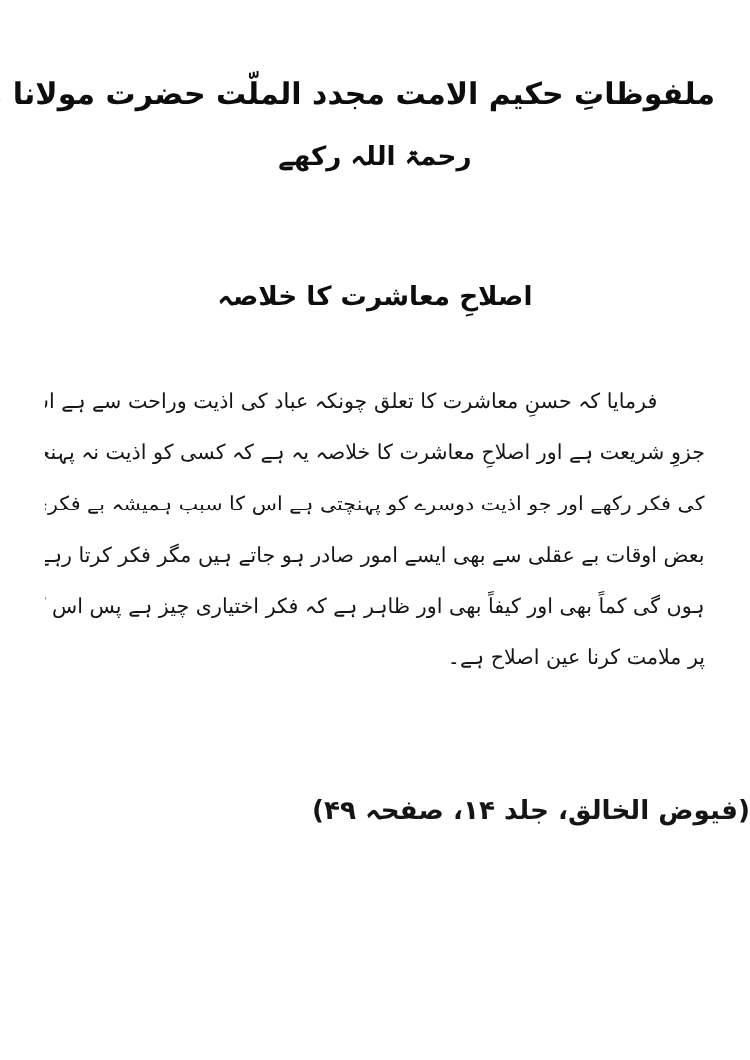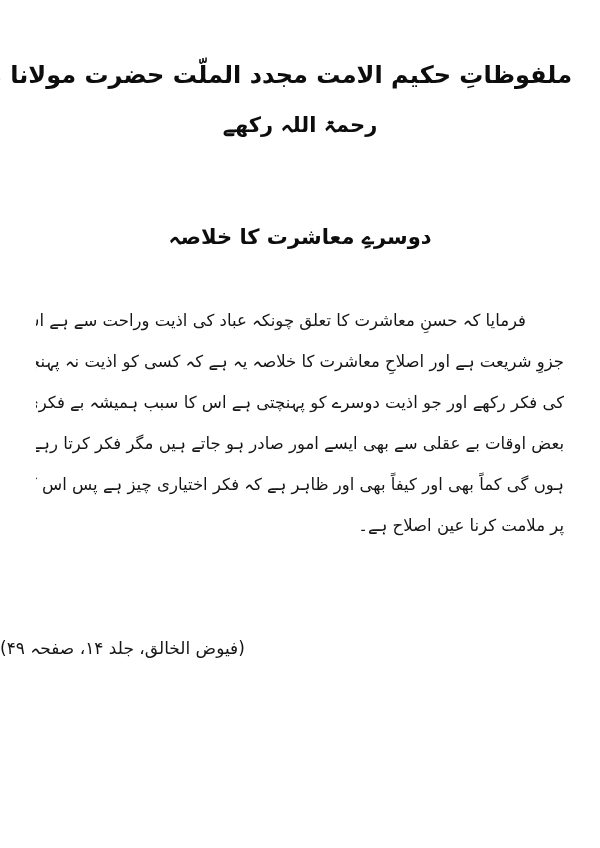--- a/index.html
+++ b/index.html
@@ -73,37 +73,37 @@
       padding-right: 38px;
     }
     .body-line.last {
       text-align-last: right;
     }
     .citation {
       position: absolute;
       top: 634px;
       left: 0;
       right: 0;
-      text-align: left;
-      font-size: 17px;
-      font-weight: normal;
+      text-align: right;
+      font-size: 21px;
+      font-weight: bold;
       line-height: 28px;
       color: #151515;
     }
   </style>
 </head>
 <body>
 
 <div class="page">
 
   <div class="title title-line-1">ملفوظاتِ حکیم الامت مجدد الملّت حضرت مولانا محمد اشرف علی تھانوی</div>
 
   <div class="title title-line-2">رحمۃ اللہ رکھے</div>
 
-  <div class="section-heading">دوسرےِ معاشرت کا خلاصہ</div>
+  <div class="section-heading">اصلاحِ معاشرت کا خلاصہ</div>
 
   <div class="body-text">
     <span class="body-line first">فرمایا کہ حسنِ معاشرت کا تعلق چونکہ عباد کی اذیت وراحت سے ہے اس لئے وہ بھی</span>
     <span class="body-line">جزوِ شریعت ہے اور اصلاحِ معاشرت کا خلاصہ یہ ہے کہ کسی کو اذیت نہ پہنچاوے، یعنی اس</span>
     <span class="body-line">کی فکر رکھے اور جو اذیت دوسرے کو پہنچتی ہے اس کا سبب ہمیشہ بے فکری ہی ہوتی ہے اور</span>
     <span class="body-line">بعض اوقات بے عقلی سے بھی ایسے امور صادر ہو جاتے ہیں مگر فکر کرتا رہے تو غلطیاں کم</span>
     <span class="body-line">ہوں گی کماً بھی اور کیفاً بھی اور ظاہر ہے کہ فکر اختیاری چیز ہے پس اس کے ترک کرنے</span>
     <span class="body-line last">پر ملامت کرنا عین اصلاح ہے۔</span>
   </div>
 

